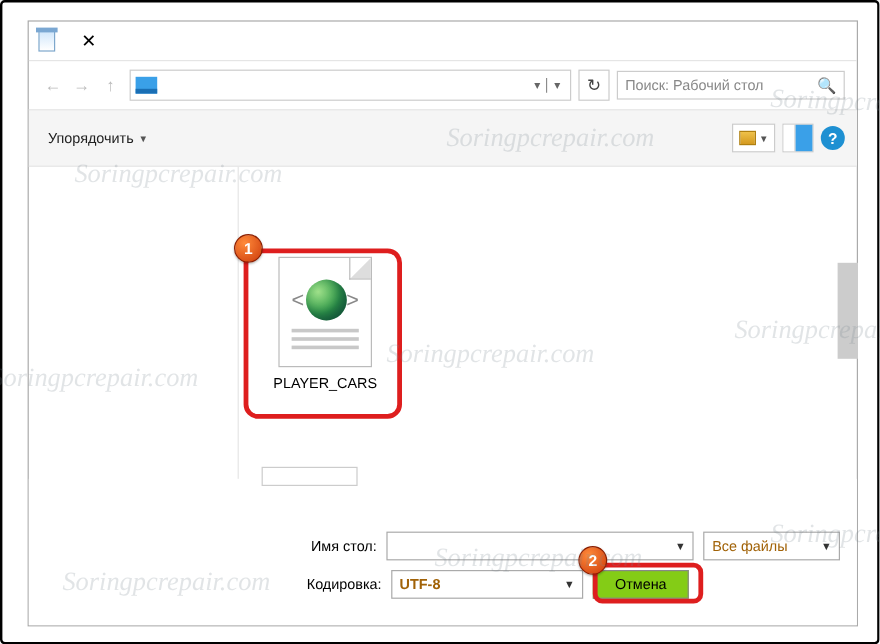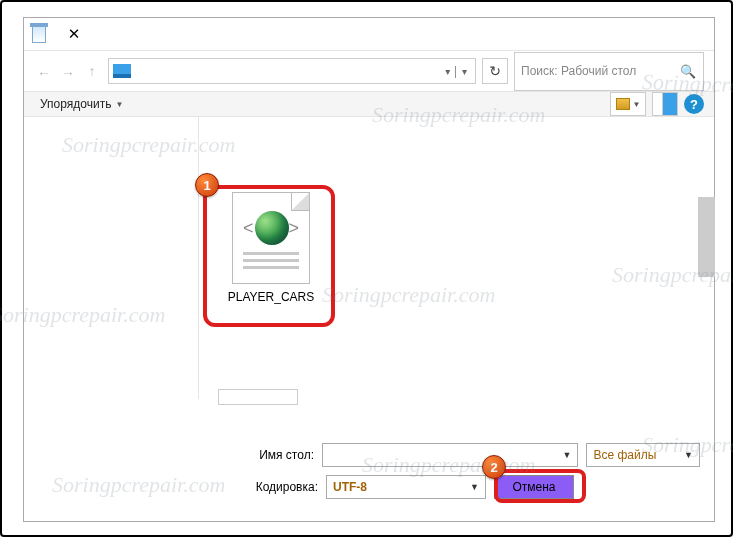--- a/index.html
+++ b/index.html
@@ -15,25 +15,25 @@
   .close-btn { width: 40px; height: 28px; display:flex; align-items:center; justify-content:center; font-size:15px; color:#000; }
   .sep-line { height:1px; background:#e5e5e5; }
   
   .navrow { height: 40px; display:flex; align-items:center; padding: 4px 10px; gap:6px; }
   .nav-arrows { display:flex; gap:4px; opacity:0.4; }
   .nav-arrow { width:20px; height:20px; display:flex; align-items:center; justify-content:center; font-size:14px; color:#555; }
   .breadcrumb { flex:1; height:26px; border:1px solid #ccc; display:flex; align-items:center; padding:0 4px; background:#fff; }
   .bc-icon { width:18px; height:14px; background:#3aa0e8; border-bottom:4px solid #1a6fb5; margin-right:4px; }
   .bc-chev { color:#666; font-size:10px; margin-left:auto; padding:0 4px; }
   .refresh { width:26px; height:26px; border:1px solid #ccc; display:flex; align-items:center; justify-content:center; font-size:14px; color:#444; }
-  .search { width:190px; height:39px; border:1px solid #ccc; display:flex; align-items:center; padding:0 6px; background:#fff; }
+  .search { width:190px; height:24px; border:1px solid #ccc; display:flex; align-items:center; padding:0 6px; background:#fff; }
   .search-text { flex:1; font-size:12px; color:#888; }
   .search-icon { font-size:13px; color:#444; }
   
-  .toolbar { height:26px; background:#f5f5f5; border-top:1px solid #e5e5e5; border-bottom:1px solid #e5e5e5; display:flex; align-items:center; padding:0 10px; gap:12px; }
+  .toolbar { height:48px; background:#f5f5f5; border-top:1px solid #e5e5e5; border-bottom:1px solid #e5e5e5; display:flex; align-items:center; padding:0 10px; gap:12px; }
   .tb-item { font-size:12px; color:#222; display:flex; align-items:center; gap:4px; padding:4px 6px; }
   .tb-chev { font-size:8px; color:#555; }
   .tb-right { margin-left:auto; display:flex; align-items:center; gap:6px; }
   .view-btn { width:36px; height:24px; border:1px solid #ccc; display:flex; align-items:center; justify-content:center; background:#fff; }
   .view-icon { width:14px; height:12px; background:linear-gradient(#efc14a,#d49a1f); border:1px solid #b08010; }
   .preview-btn { width:26px; height:24px; border:1px solid #ccc; display:flex; background:#fff; }
   .preview-left { width:10px; background:#fff; border-right:1px solid #ccc; }
   .preview-right { flex:1; background:#3aa0e8; }
   .help-icon { width:20px; height:20px; border-radius:50%; background:#1e90d2; color:#fff; display:flex; align-items:center; justify-content:center; font-size:13px; font-weight:bold; }
   
@@ -59,21 +59,21 @@
   .namerow { height:28px; position:relative; margin-bottom:8px; }
   .small-box { position:absolute; left:180px; top:-18px; width:80px; height:16px; border:1px solid #ccc; background:#fff; }
   .row { display:flex; align-items:center; gap:8px; margin-bottom:8px; }
   .row-label { width:280px; text-align:right; font-size:12px; color:#000; }
   .combo { height:24px; border:1px solid #aaa; background:#fff; display:flex; align-items:center; padding:0 6px; }
   .combo .val { flex:1; font-size:12px; color:#a16207; }
   .combo .dd { font-size:9px; color:#333; }
   .filename-combo { width:260px; }
   .filetype-combo { width:115px; }
   .enc-combo { width:160px;font-weight:bold; }
-  .btn { width:80px; height:24px; border:1px solid #888; background:#8b5cf6; font-size:12px; display:flex; align-items:center; justify-content:center; }
+  .btn { width:80px; height:24px; border:1px solid #888; background:#84cc16; font-size:12px; display:flex; align-items:center; justify-content:center; }
   .btn.primary { border:1px solid #1a6fb5; background:#eaf4fc; }
   .red-box2 { position:absolute; border:4px solid #de1e1e; border-radius:8px; pointer-events:none; }
   
   .wm { position:absolute; color:rgba(120,130,140,0.22); font-style:italic; font-family: "Segoe Script", cursive; font-size:22px; pointer-events:none; white-space:nowrap; }
 </style>
 </head>
 <body>
 
 <div class="outer-frame">
   <div class="dialog">

